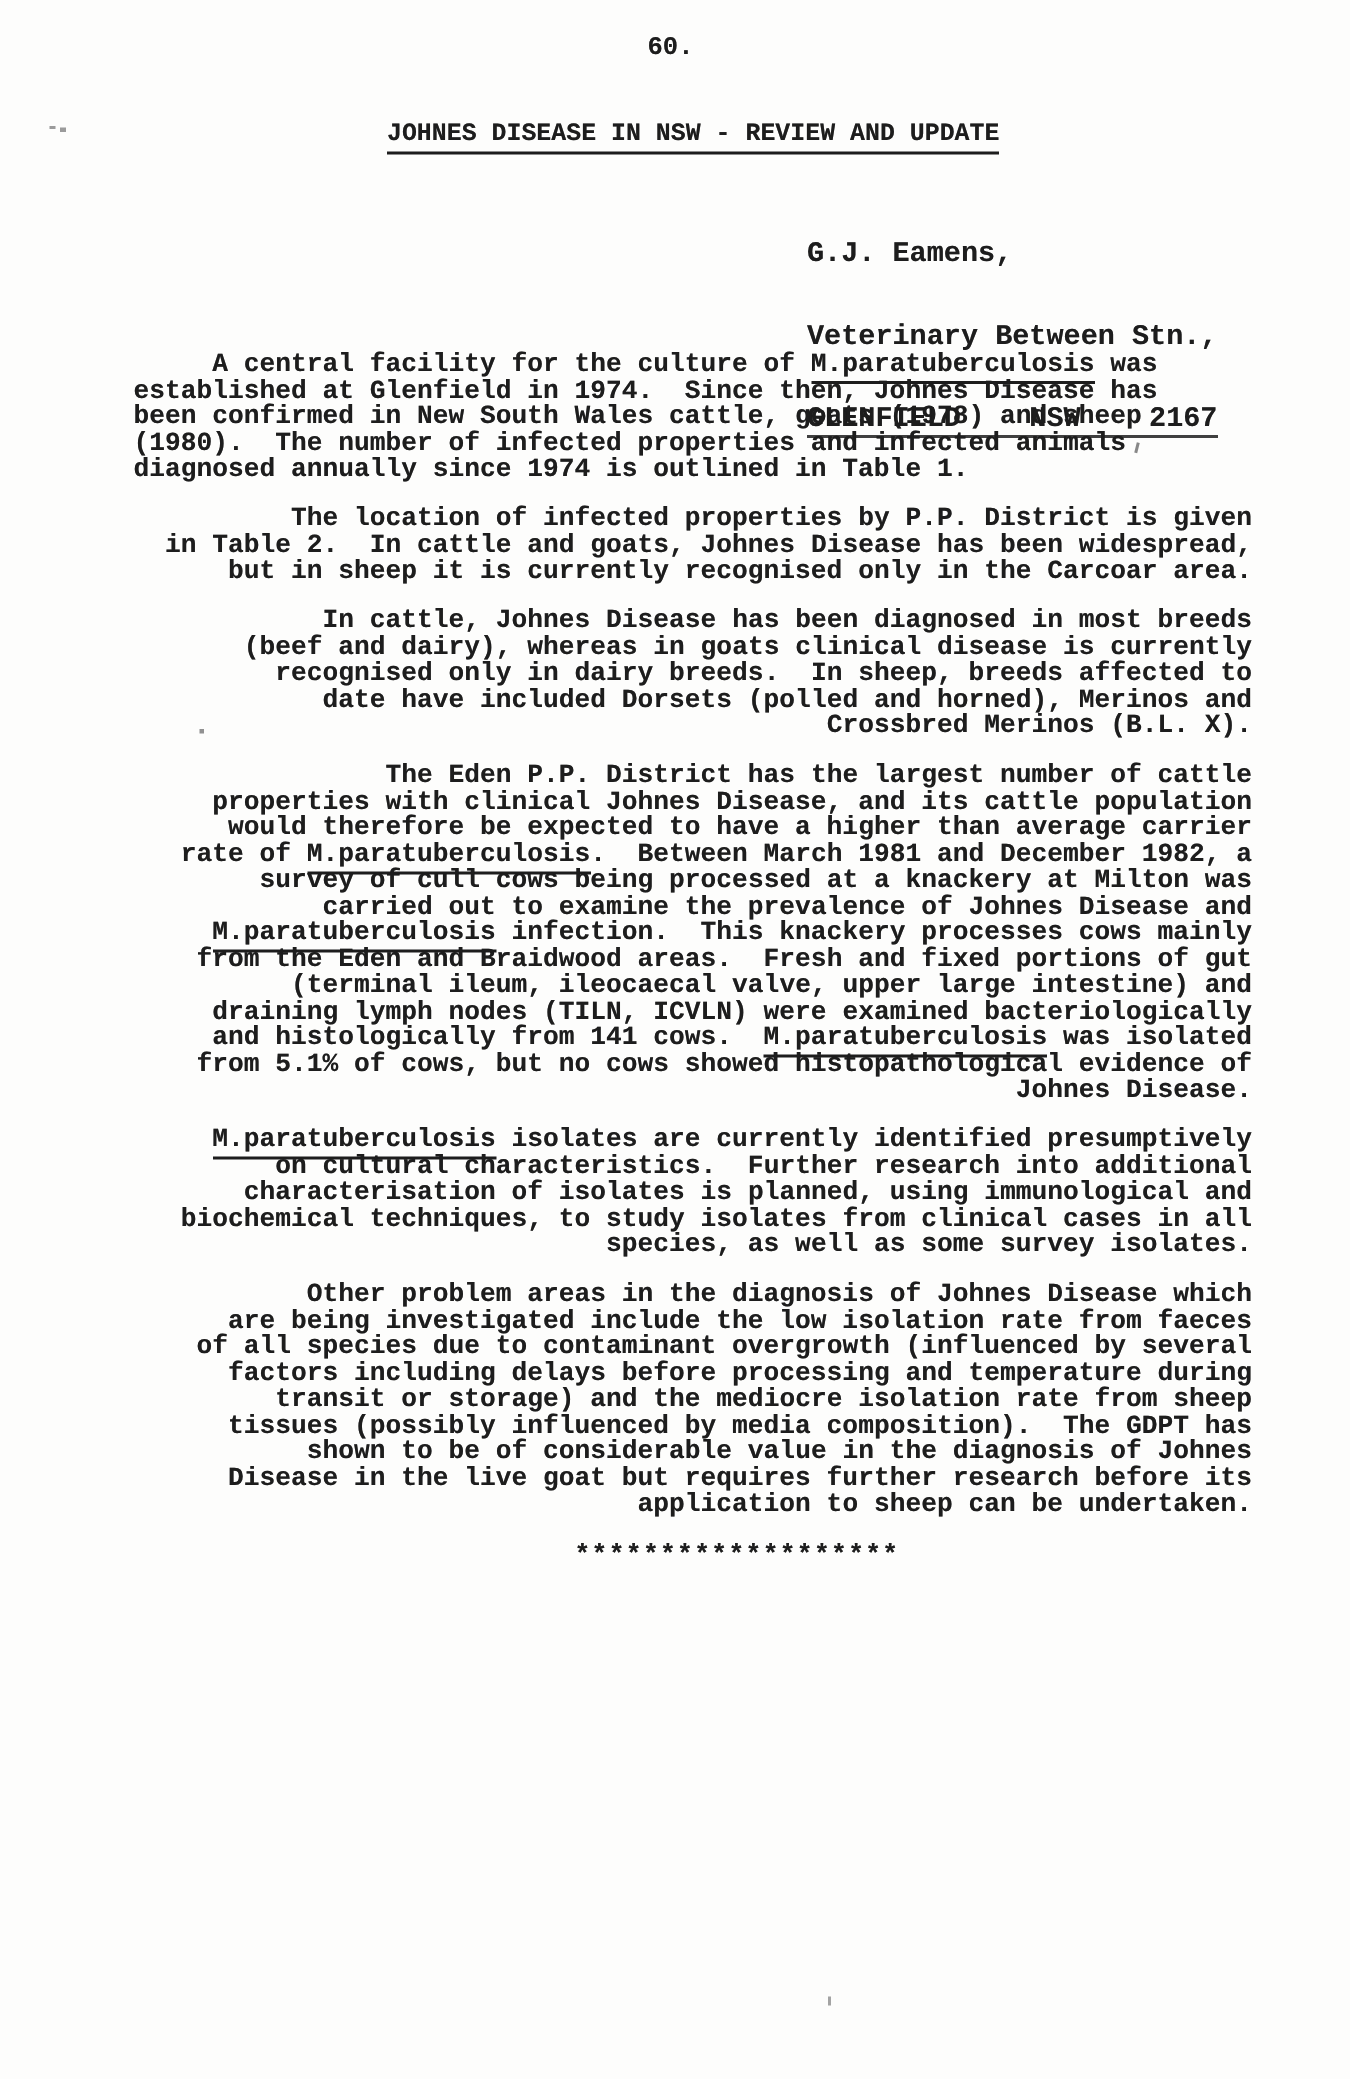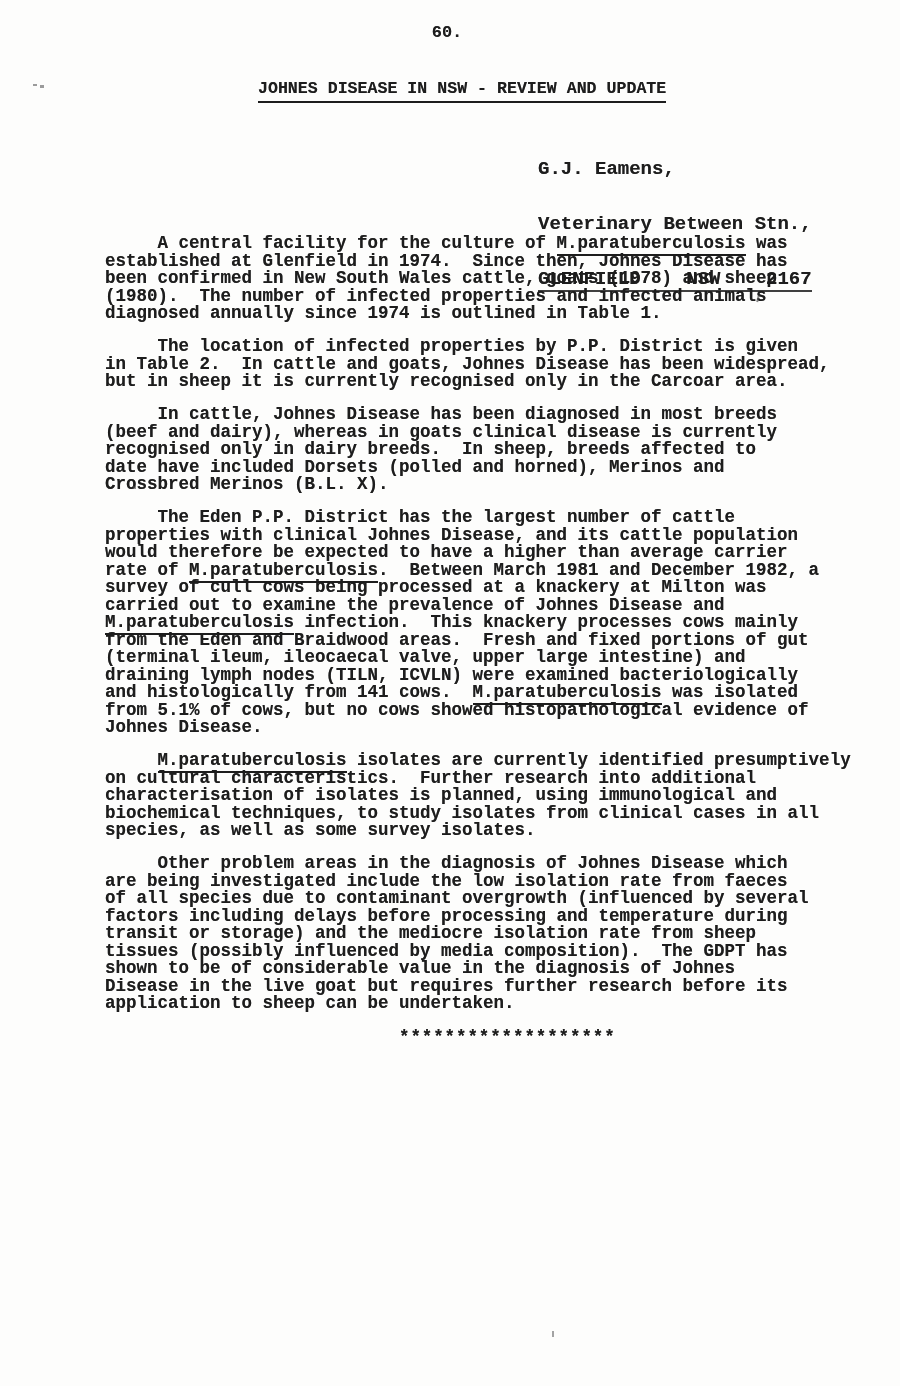--- a/index.html
+++ b/index.html
@@ -26,23 +26,23 @@
   #author-block{
     position:absolute; top:123px; left:538px;
     font-size:19px; line-height:18.4px; white-space:pre;
   }
   #author-block .ul-line{
     display:inline-block;
     border-bottom:2px solid #404040; padding-bottom:1px;
   }
   #document-body{
     position:absolute; top:200px; left:89px;
-    font-size:17.5px; line-height:17.5px; white-space:pre;margin-left:16px;
+    font-size:17.5px; line-height:17.5px; white-space:pre;
   }
-  .para + .para{ margin-top:15.5px; }
+  .para + .para{ margin-top:15.5px;text-align:right; }
   .line{ height:17.5px; white-space:pre; }
   .ul{
     border-bottom:2px solid #1d1d1d; padding-bottom:1px;
   }
   #separator-line{
     margin-top:16px;
     padding-left:294px;
     letter-spacing:.9px;
     white-space:pre;
   }

